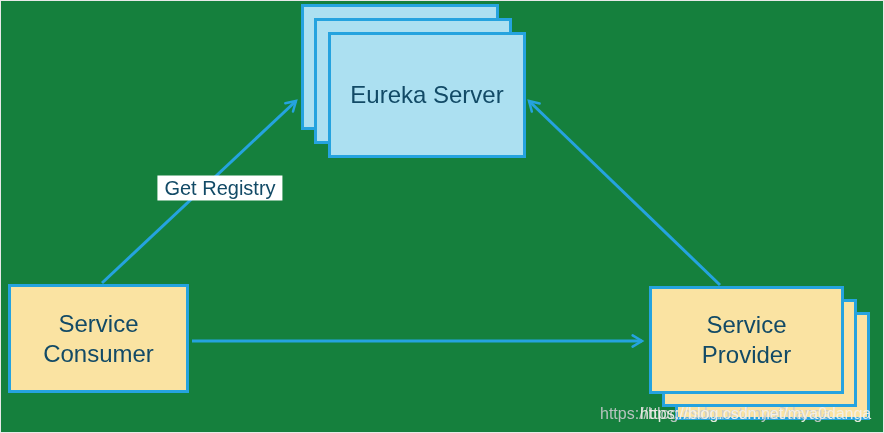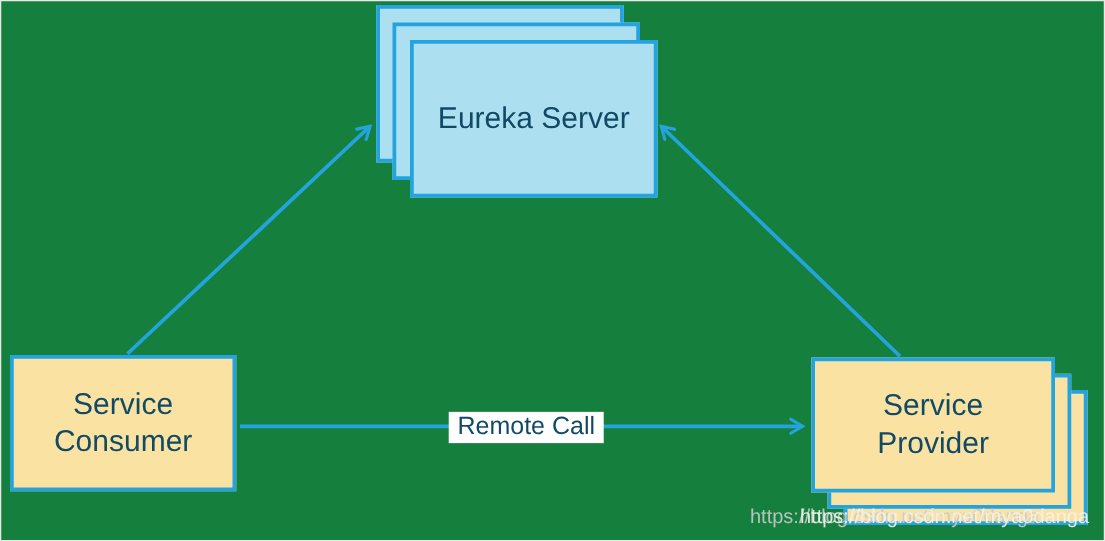--- a/index.html
+++ b/index.html
@@ -133,18 +133,18 @@
 
   <div class="stack provider">
     <div class="card yellow c1"></div>
     <div class="card yellow c2"></div>
     <div class="card yellow c3">
       <div class="node-label">Service
 Provider</div>
     </div>
   </div>
 
-  <div class="edge-label remote-call">Remote Call</div>
+  <div class="edge-label get-registry">Get Registry</div>
 
   <div class="watermark back">https://blog.csdn.net/mya0danga</div>
   <div class="watermark front">https://blog.csdn.net/mya0danga</div>
 
 </div>
 
 </body></html>

